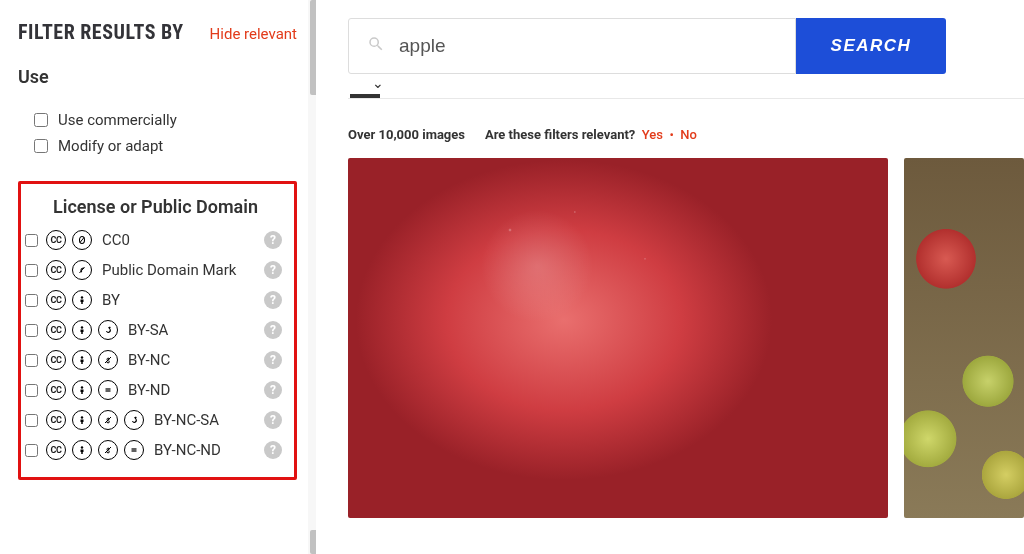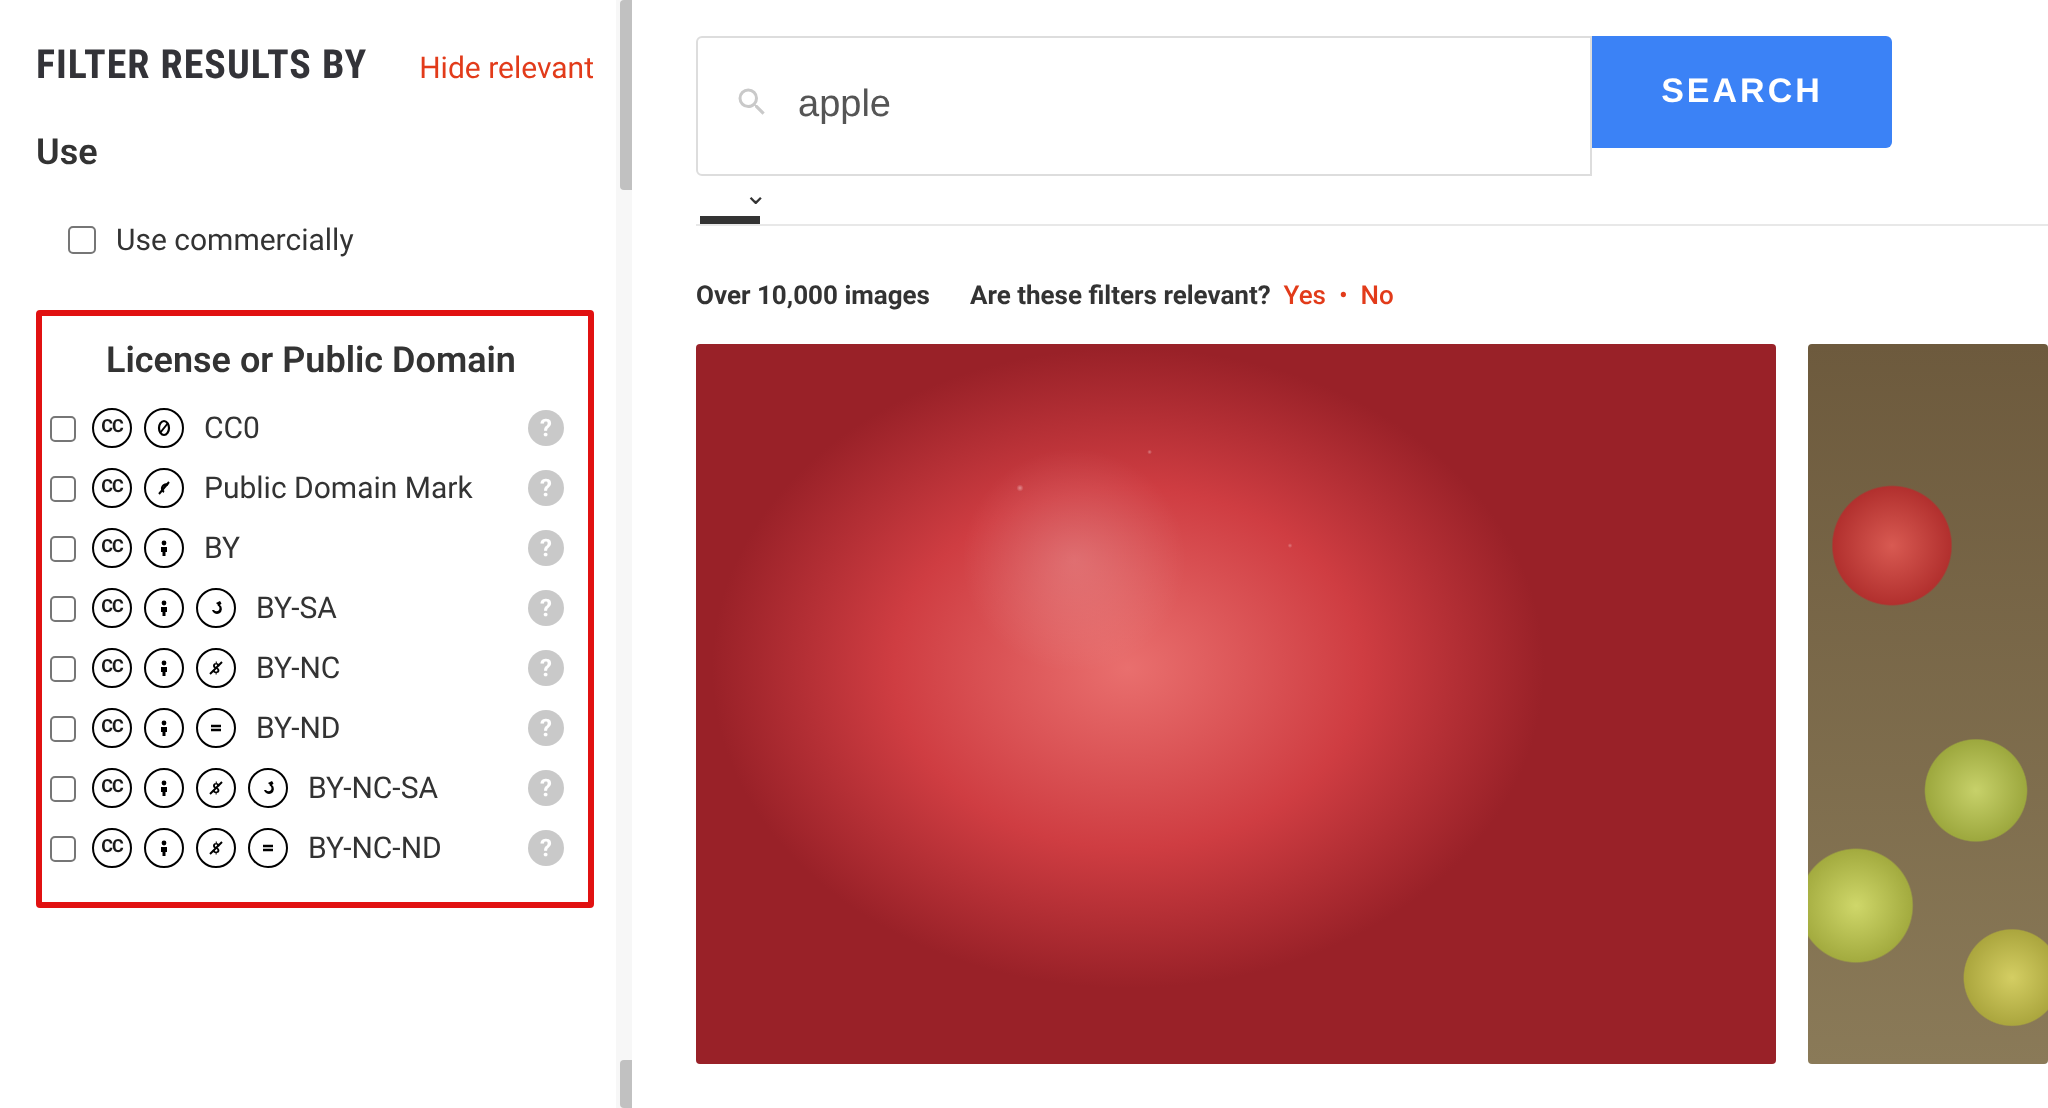--- a/index.html
+++ b/index.html
@@ -117,41 +117,42 @@
   .search-row {
     display: flex; gap: 0;
     padding-right: 78px;
     margin-bottom: 20px;
   }
   .search-box {
     flex: 1;
     display: flex; align-items: center;
     border: 1px solid #ddd;
     border-radius: 3px 0 0 3px;
-    height: 70px;
+    height: 56px;
     padding: 0 18px;
     gap: 14px;
   }
   .search-box svg { width: 18px; height: 18px; fill: #c9c9c9; }
   .search-box input {
     border: none; outline: none;
     font-size: 19px; color: #555;
     width: 100%;
     font-weight: 500;
   }
   .search-btn {
     width: 150px; height: 56px;
-    background: #3b82f6;
+    background: #1d4ed8;
     color: #fff;
     border: none;
     font-size: 17px;
     font-weight: 800;
     letter-spacing: 1.5px;
     cursor: pointer;
     border-radius: 0 3px 3px 0;
+    font-style: italic;
   }
   .tab-indicator {
     width: 30px; height: 4px; background: #333;
     margin-left: 2px;
     margin-bottom: 0;
     position: relative;
   }
   .tab-caret {
     position: absolute;
     left: 22px; top: -19px;
@@ -216,20 +217,24 @@
       <div class="filter-header">
         <div class="filter-title">FILTER RESULTS BY</div>
         <a class="hide-filters">Hide relevant</a>
       </div>
 
       <div>
         <div class="section-title">Use</div>
         <label class="check-row">
           <input type="checkbox" style="">
           <span>Use commercially</span>
+        </label>
+        <label class="check-row">
+          <input type="checkbox" style="">
+          <span>Modify or adapt</span>
         </label>
       </div>
 
       <div class="license-box">
         <div class="section-title">License or Public Domain</div>
         <div id="license-rows">
             <label class="license-row">
               <input type="checkbox" style="">
               <span class="cc-icon" style="font-size:9px;letter-spacing:-0.5px;">CC</span>
               <span class="cc-icon">

